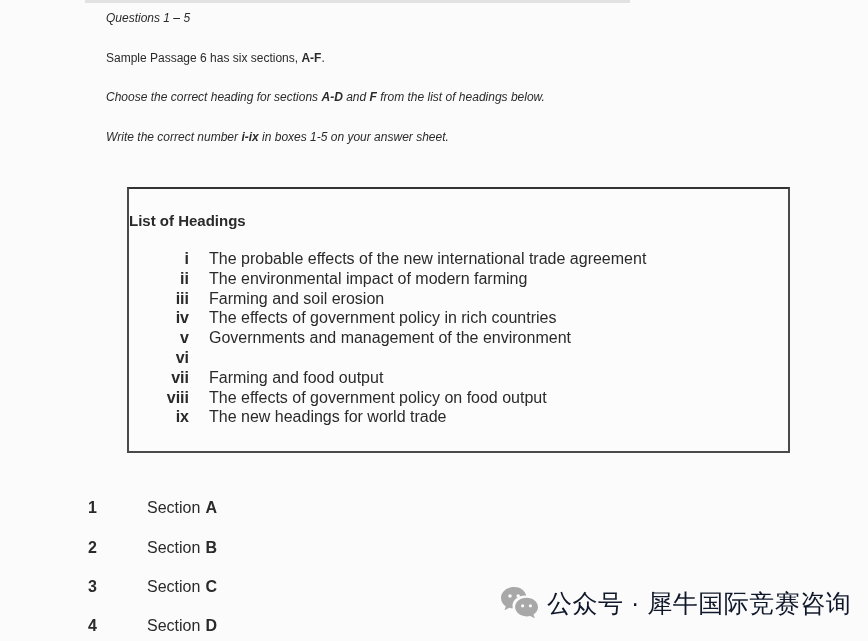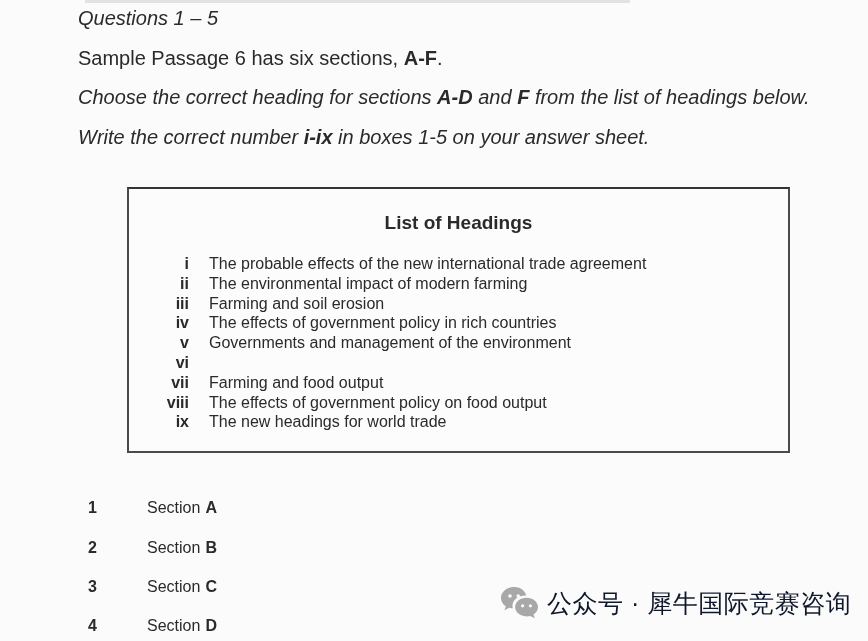--- a/index.html
+++ b/index.html
@@ -13,44 +13,43 @@
   }
   .page { position: absolute; inset: 0; }
 
   .top-strip {
     position: absolute; left: 85px; top: 0;
     width: 545px; height: 3px;
     background: #dcdcdc; opacity: .8;
   }
 
   .intro-line {
-    position: absolute; left: 78px;
-    font-size: 20px; line-height: 19px;
+    position: absolute; left: 106px;
+    font-size: 12px; line-height: 19px;
     white-space: nowrap;
   }
   .italic { font-style: italic; }
   #intro-line-1 { top: 9px; }
   #intro-line-2 { top: 49px; }
   #intro-line-3 { top: 88px; }
   #intro-line-4 { top: 128px; }
   .b { font-weight: bold; }
 
   .headings-box {
     position: absolute;
     left: 127px; top: 187px;
     width: 663px; height: 266px;
     border: 2px solid #4a4a4a;
     border-top-color: #333;
     background: #fcfcfc;
   }
   .headings-box-title {
     margin-top: 23px;
-    text-align: center;
     font-weight: bold;
-    font-size: 19px;
+    font-size: 15px;
   }
   .headings-list { margin-top: 20px; }
   .heading-item {
     display: flex;
     font-size: 16px;
     line-height: 19.8px;
     white-space: nowrap;
   }
   .heading-numeral {
     flex: none;

